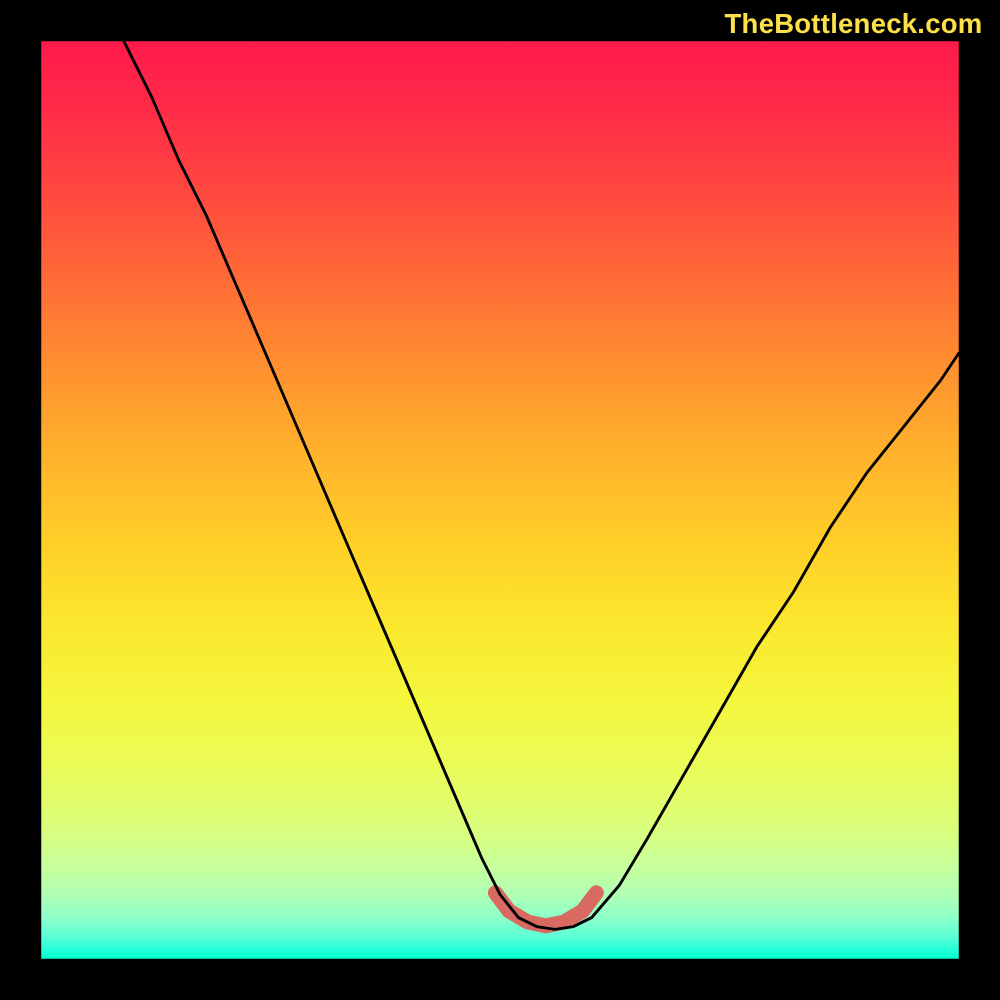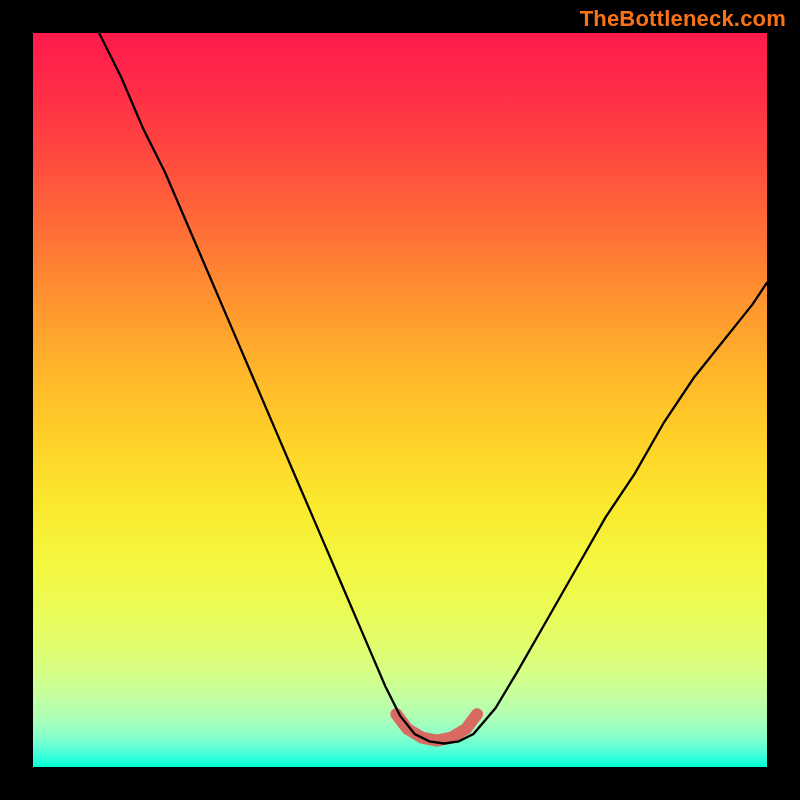--- a/index.html
+++ b/index.html
@@ -10,21 +10,21 @@
     height: 800px;
     background: #000;
   }
   .watermark {
     position: absolute;
     top: 6px;
     right: 14px;
     font-family: Arial, Helvetica, sans-serif;
     font-size: 22px;
     font-weight: bold;
-    color: #f97316;
+    color: #fde047;
     letter-spacing: 0.2px;
     z-index: 10;
   }
   .plot-area {
     position: absolute;
     left: 33px;
     top: 33px;
     width: 734px;
     height: 734px;
     background: linear-gradient(

